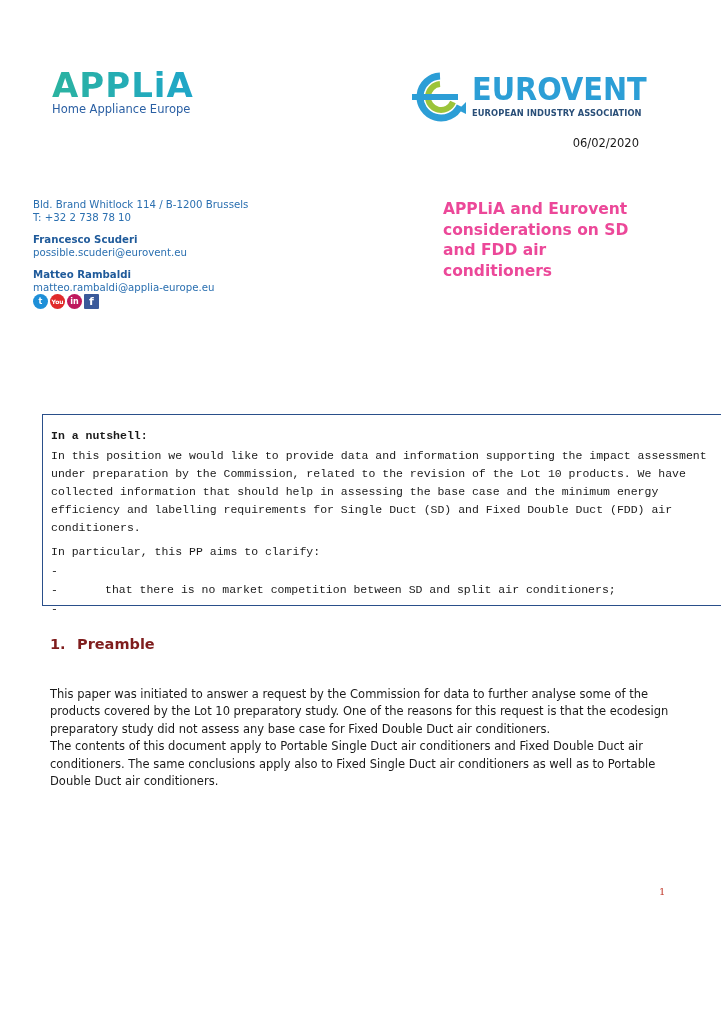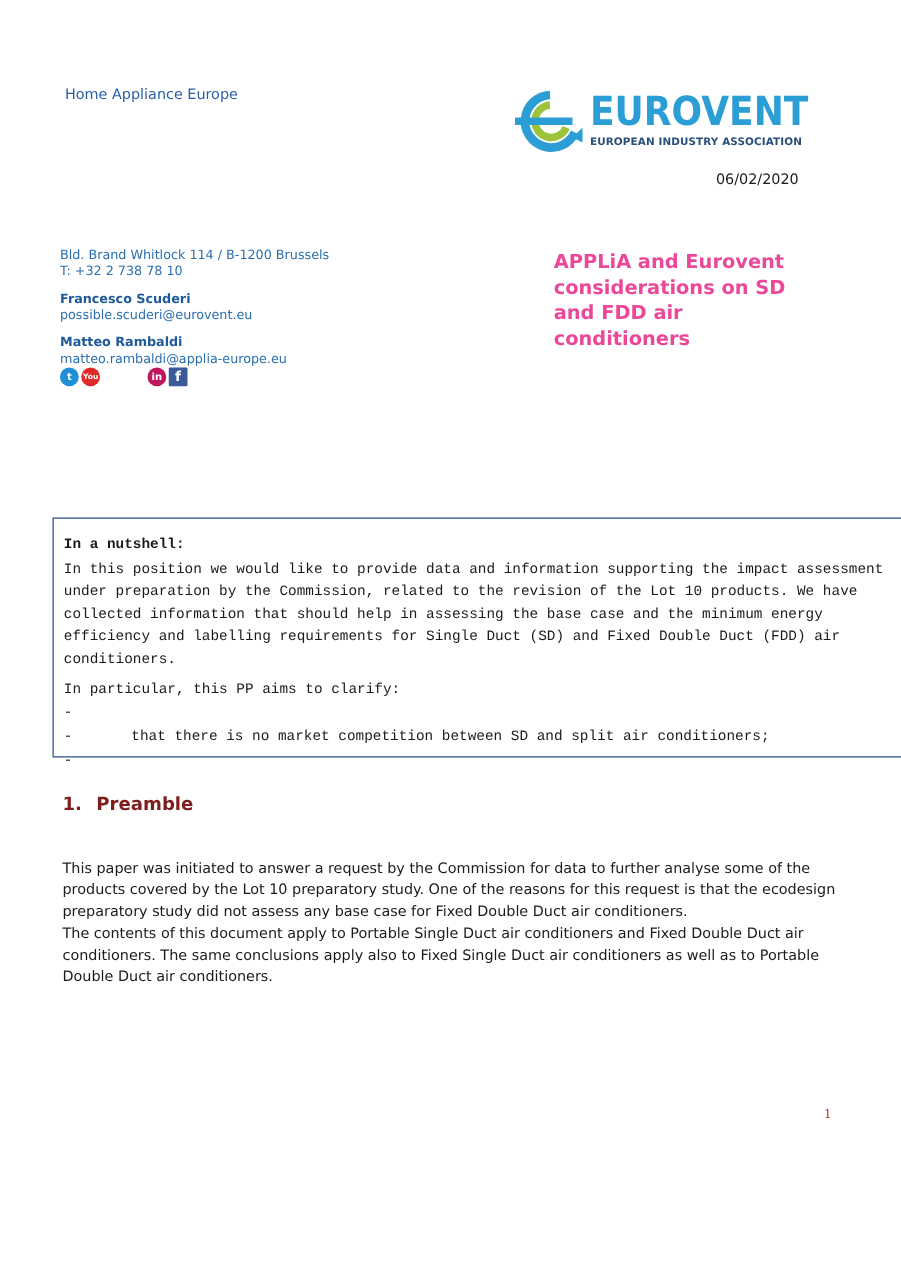--- a/index.html
+++ b/index.html
@@ -12,48 +12,49 @@
                  background: linear-gradient(90deg, #2bb3a0, #1fa6c9);
                  -webkit-background-clip: text; background-clip: text; color: transparent; }
   .applia-sub { font-size: 11.5px; color: #2a5fa3; margin-top: 0px; }
   .eurovent-logo { left: 410px; top: 72px; width: 230px; height: 50px; }
   .ev-word { position: absolute; left: 62px; top: -2px; font-weight: bold; font-size: 32px;
              color: #2c9ed6; letter-spacing: 0px; font-family: "DejaVu Sans", sans-serif;
              transform: scaleX(0.9); transform-origin: left top; }
   .ev-sub { position: absolute; left: 62px; top: 36px; font-weight: bold; font-size: 8.3px; color: #2a4f78;
             letter-spacing: 0.1px; white-space: nowrap; }
   .date { right: 82px; top: 136px; font-size: 11.5px; color: #1a1a1a; }
-  .contact { left: 48px; top: 198px; font-size: 10.2px; color: #2a6fb0; line-height: 13px; }
+  .contact { left: 33px; top: 198px; font-size: 10.2px; color: #2a6fb0; line-height: 13px; }
   .contact .name { font-weight: bold; color: #1f5a9a; }
   .contact .gap { height: 9px; }
   .social { display: flex; gap: 2px; margin-top: 0px; }
   .social span { width: 15px; height: 15px; display: inline-flex; align-items: center; justify-content: center;
                  color: #fff; font-size: 8px; font-weight: bold; border-radius: 50%; }
   .tw { background: #1e8fd8; }
   .yt { background: #e02a2a; font-size: 6px !important; }
-  .li { background: #be185d; margin-left: 36px; }
+  .li { background: #be185d; }
   .fb { background: #3a5a9a; border-radius: 1px !important; font-size: 11px !important; }
   .title { left: 443px; top: 199px; width: 200px; font-weight: bold; font-size: 15.5px; color: #ec4899; line-height: 20.5px; }
   .box { left: 42px; top: 414px; width: 688px; height: 192px; border: 1.5px solid #2a4f8a; box-sizing: border-box;
          padding: 12px 8px 0 8px; font-size: 11.5px; line-height: 18px; font-family: Liberation Mono, monospace; }
   .box .hd { font-weight: bold; margin-bottom: 2px; }
   .box p { margin: 0; }
   .box .p2 { margin-top: 6px; }
   .bullet { display: flex; margin-top: 1px; }
   .bullet .dash { width: 54px; }
   .sec-title { left: 50px; top: 636px; font-size: 14.5px; font-weight: bold; color: #7f1d1d; }
   .sec-title .num { display: inline-block; width: 27px; }
   .body-text { left: 50px; top: 686px; width: 630px; font-size: 11.5px; line-height: 17.4px; }
   .body-text p { margin: 0; }
   .page-num { left: 659px; top: 886px; font-size: 10px; color: #c0392b; font-family: "DejaVu Serif", serif; }
 </style>
 </head>
 <body>
 
 <div class="abs applia-logo">
+  <div class="applia-word">APPLiA</div>
   <div class="applia-sub">Home Appliance Europe</div>
 </div>
 
 <div class="abs eurovent-logo">
   <svg width="58" height="50" viewBox="0 0 58 50" style="position:absolute;left:0;top:0">
     <path d="M30 4 A21 21 0 1 0 50 34" fill="none" stroke="#2c9ed6" stroke-width="7"></path>
     <path d="M30 12 A13 13 0 1 0 43 30" fill="none" stroke="#9cc43a" stroke-width="6"></path>
     <rect x="2" y="22" width="46" height="6" fill="#2c9ed6"></rect>
     <polygon points="48,38 56,30 56,42" fill="#2c9ed6"></polygon>
   </svg>

